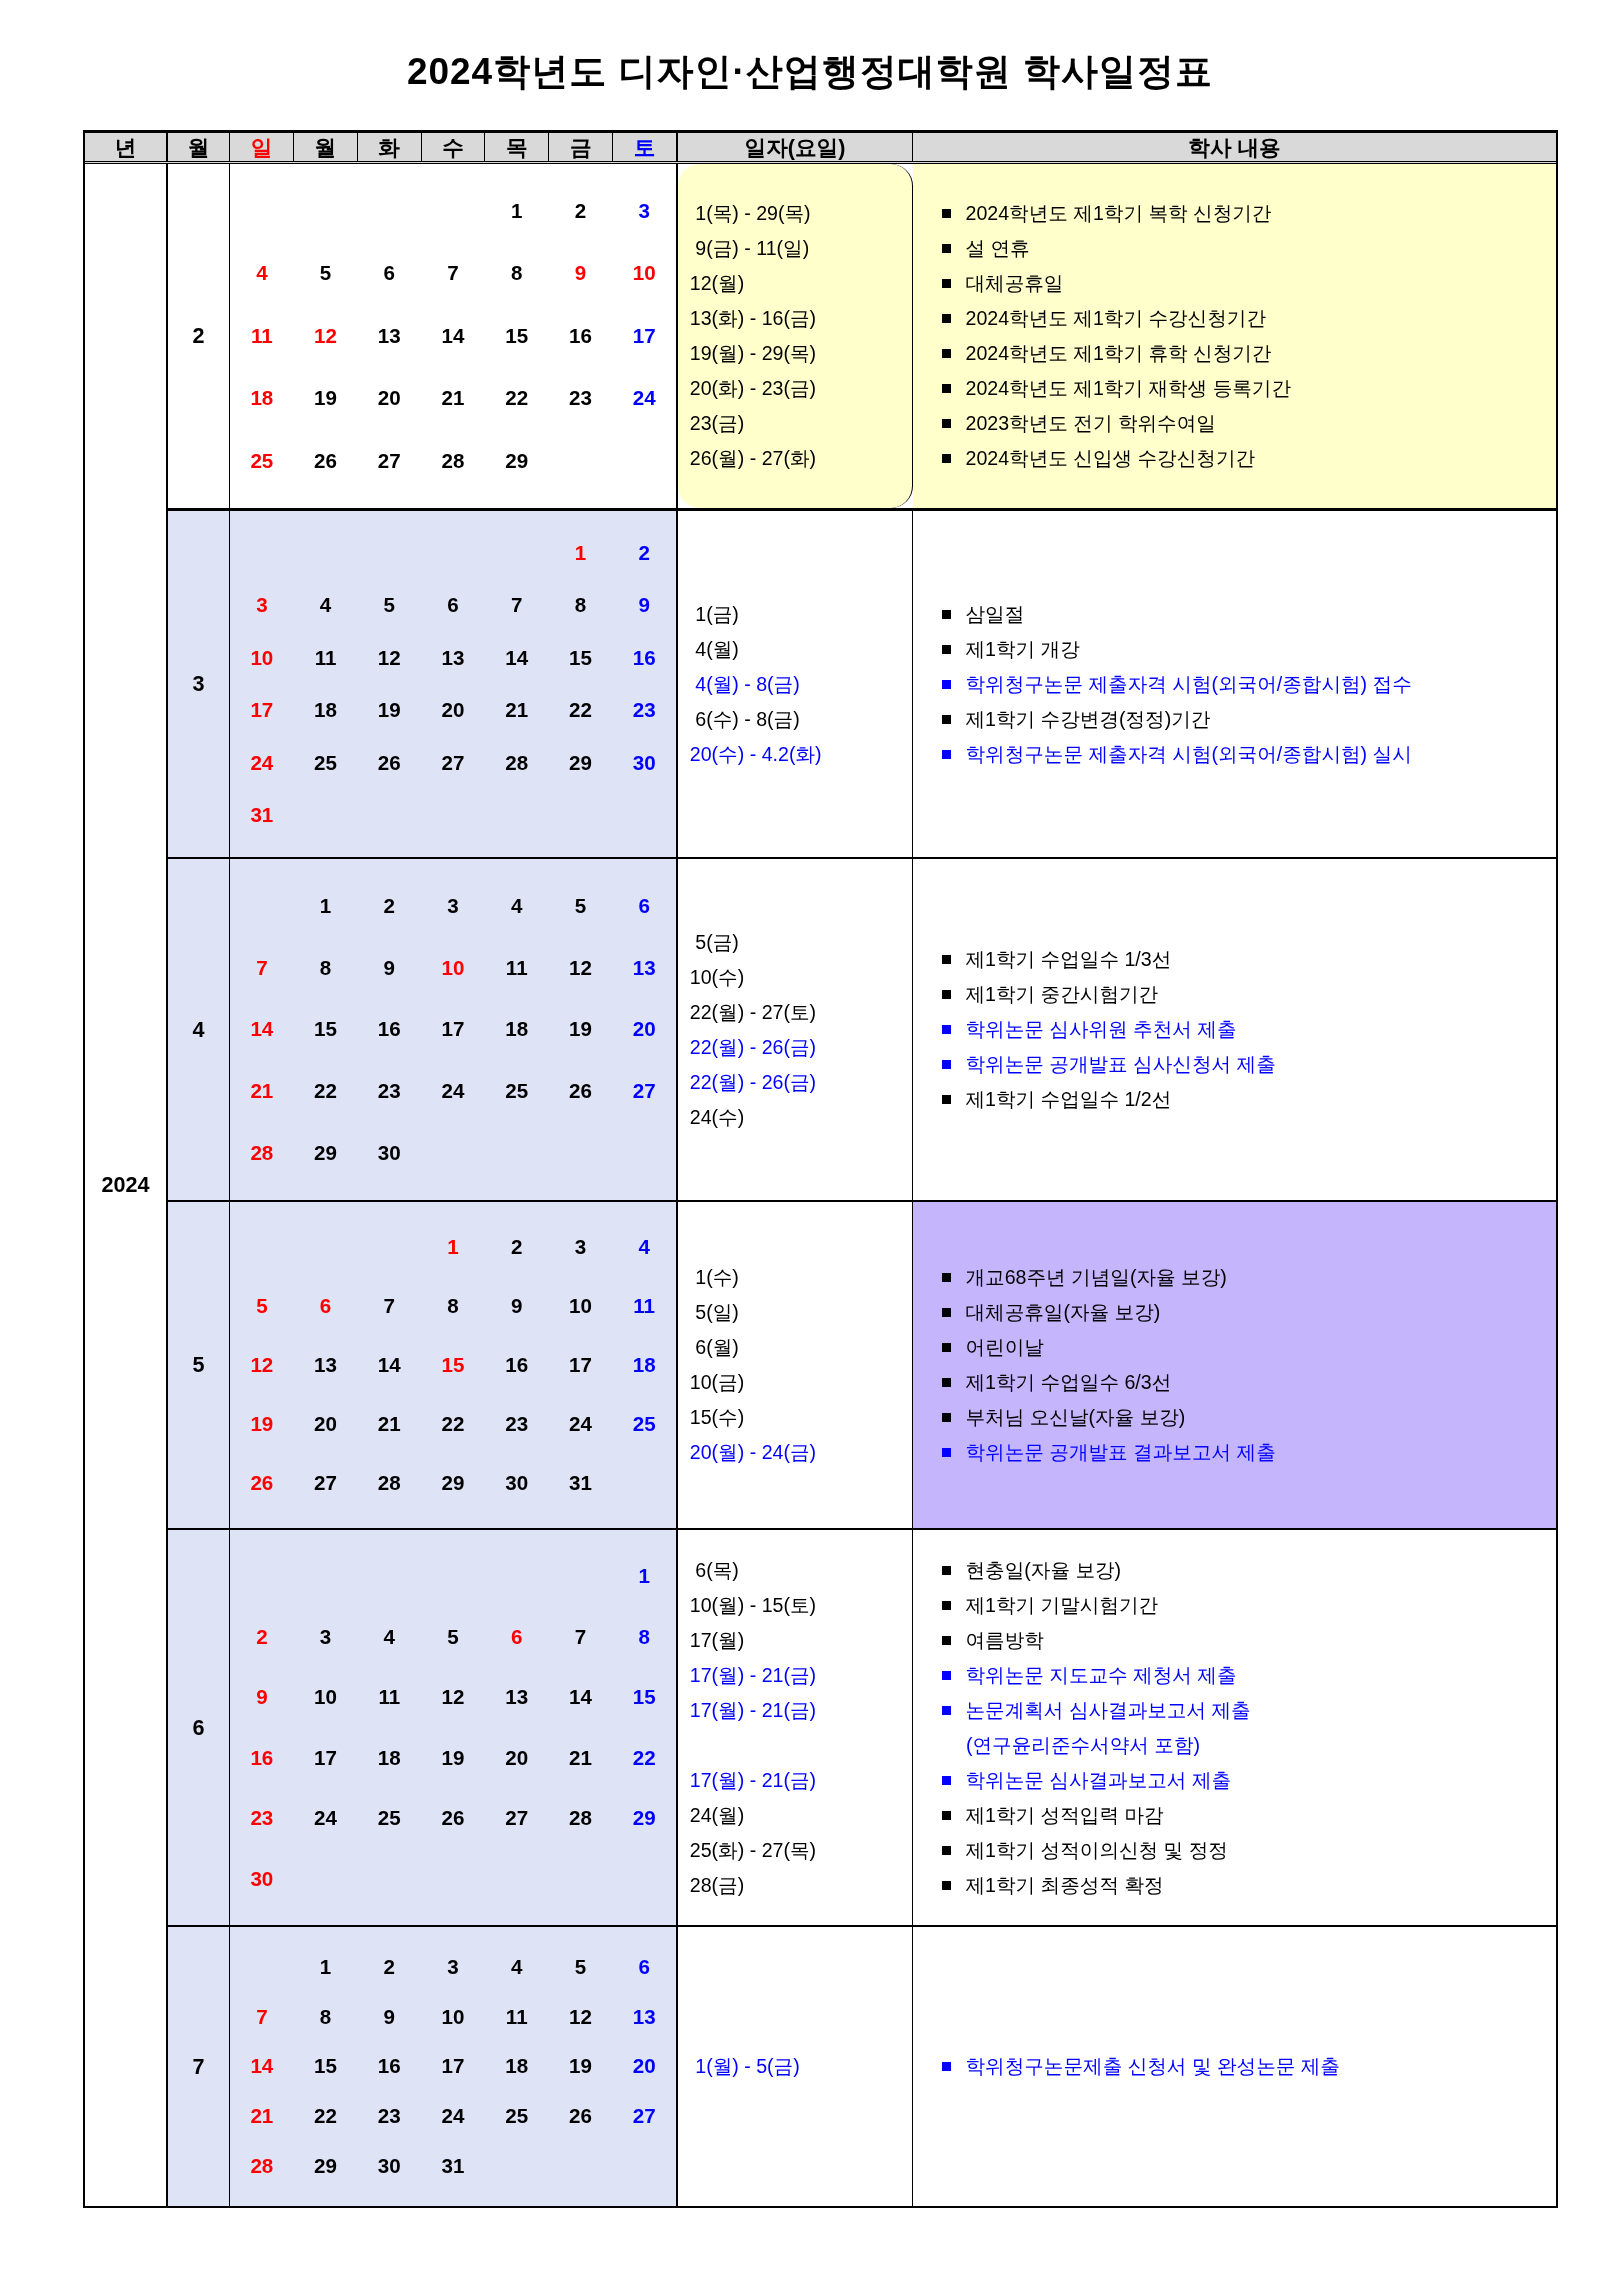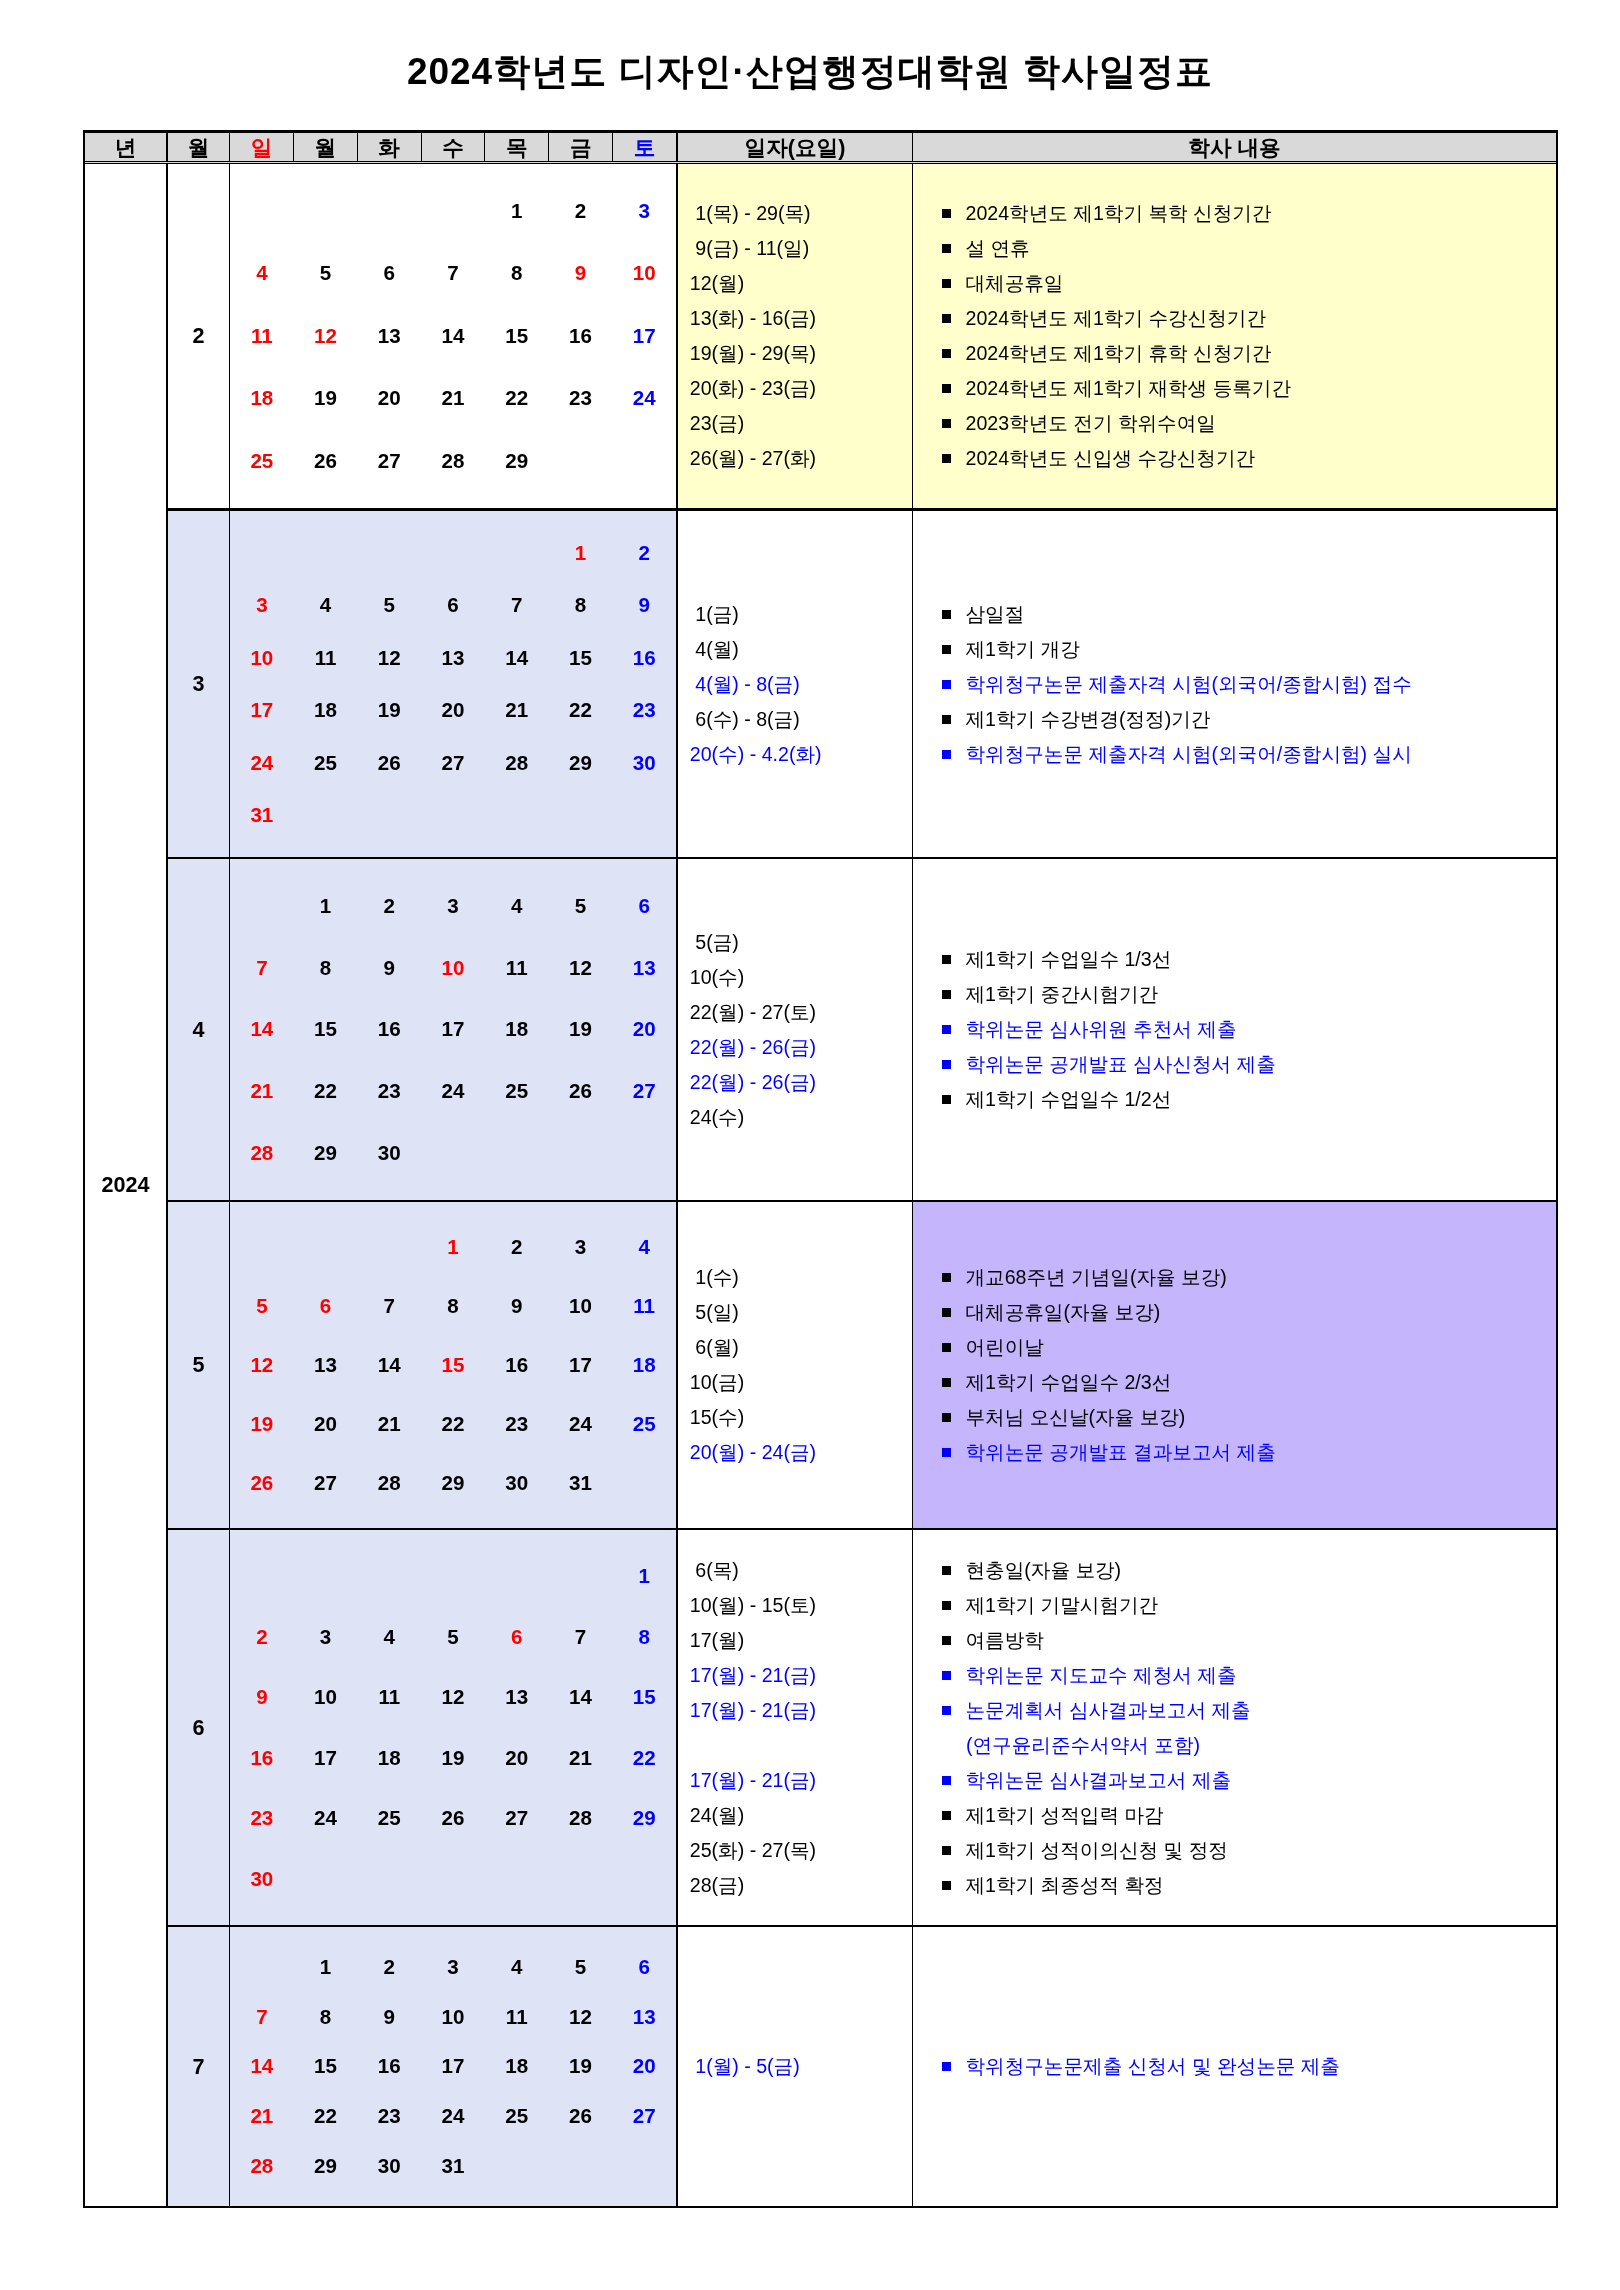--- a/index.html
+++ b/index.html
@@ -125,21 +125,21 @@
               <div class="week-row">
                 <div class="day-cell" style="color: rgb(255, 0, 0);">25</div>
                 <div class="day-cell" style="color: rgb(0, 0, 0);">26</div>
                 <div class="day-cell" style="color: rgb(0, 0, 0);">27</div>
                 <div class="day-cell" style="color: rgb(0, 0, 0);">28</div>
                 <div class="day-cell" style="color: rgb(0, 0, 0);">29</div>
                 <div class="day-cell"></div>
                 <div class="day-cell"></div>
               </div>
             </div>
-            <div class="date-col" style="background: rgb(255, 255, 204);">
+            <div class="date-col" style="background: rgb(255, 255, 204); border-radius: 22px;">
               <div class="lines">
                 <div class="date-line" style="color: rgb(0, 0, 0);"> 1(목) - 29(목)</div>
                 <div class="date-line" style="color: rgb(0, 0, 0);"> 9(금) - 11(일)</div>
                 <div class="date-line" style="color: rgb(0, 0, 0);">12(월)</div>
                 <div class="date-line" style="color: rgb(0, 0, 0);">13(화) - 16(금)</div>
                 <div class="date-line" style="color: rgb(0, 0, 0);">19(월) - 29(목)</div>
                 <div class="date-line" style="color: rgb(0, 0, 0);">20(화) - 23(금)</div>
                 <div class="date-line" style="color: rgb(0, 0, 0);">23(금)</div>
                 <div class="date-line" style="color: rgb(0, 0, 0);">26(월) - 27(화)</div>
               </div>
@@ -360,21 +360,21 @@
                 <div class="date-line" style="color: rgb(0, 0, 0);">10(금)</div>
                 <div class="date-line" style="color: rgb(0, 0, 0);">15(수)</div>
                 <div class="date-line" style="color: rgb(0, 0, 255);">20(월) - 24(금)</div>
               </div>
             </div>
             <div class="content-col" style="background: #c4b5fd;">
               <div class="lines">
                 <div class="content-line" style="color: rgb(0, 0, 0);"><span class="bullet"></span><span>개교68주년 기념일(자율 보강)</span></div>
                 <div class="content-line" style="color: rgb(0, 0, 0);"><span class="bullet"></span><span>대체공휴일(자율 보강)</span></div>
                 <div class="content-line" style="color: rgb(0, 0, 0);"><span class="bullet"></span><span>어린이날</span></div>
-                <div class="content-line" style="color: rgb(0, 0, 0);"><span class="bullet"></span><span>제1학기 수업일수 2/3선</span></div>
+                <div class="content-line" style="color: rgb(0, 0, 0);"><span class="bullet"></span><span>제1학기 수업일수 6/3선</span></div>
                 <div class="content-line" style="color: rgb(0, 0, 0);"><span class="bullet"></span><span>부처님 오신날(자율 보강)</span></div>
                 <div class="content-line" style="color: rgb(0, 0, 255);"><span class="bullet"></span><span>학위논문 공개발표 결과보고서 제출</span></div>
               </div>
             </div>
           </div>
           <div class="month-row" style="height: 397px;">
             <div class="month-cell" style="background: rgb(223, 227, 246);">6</div>
             <div class="cal-col" style="background: rgb(223, 227, 246);">
               <div class="week-row">
                 <div class="day-cell"></div>

